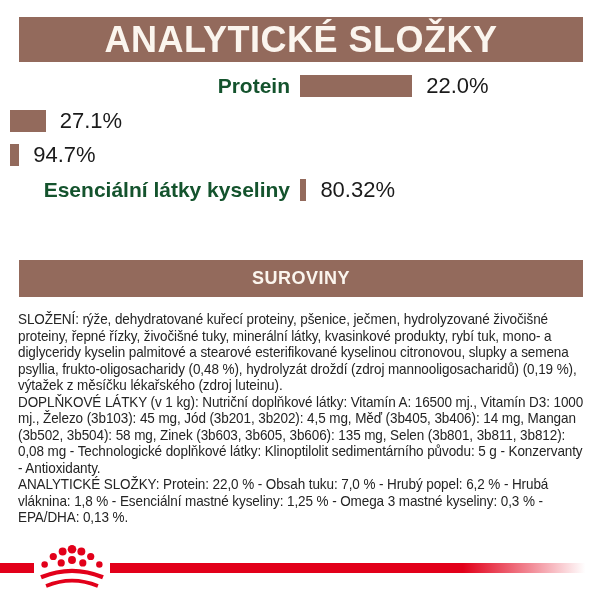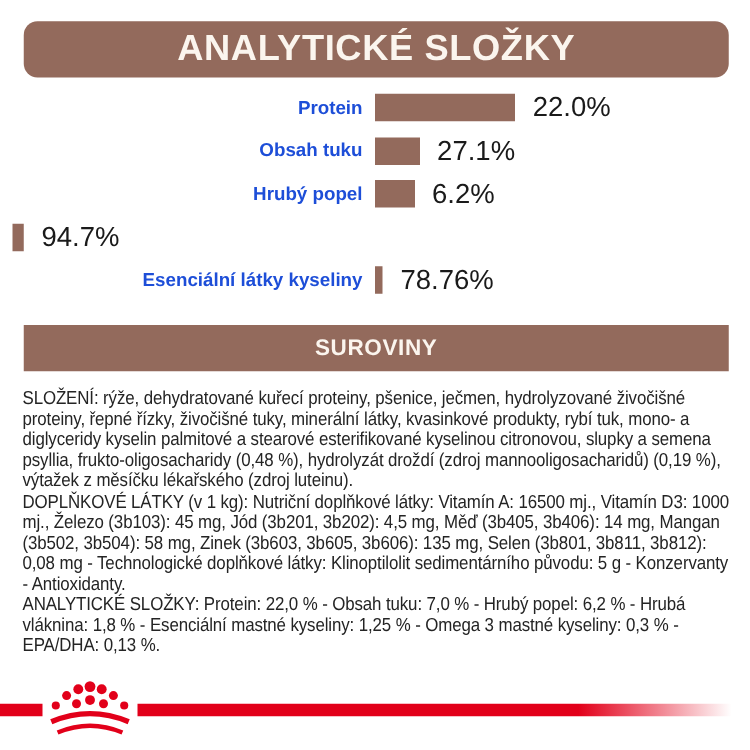--- a/index.html
+++ b/index.html
@@ -13,28 +13,28 @@
   }
   .section-header {
     position: absolute;
     left: 19px; width: 564px;
     background: var(--brown, #936A5C);
     color: var(--header-text, #FBF5EE);
     display: flex; align-items: center; justify-content: center;
     font-weight: bold;
     letter-spacing: 0.5px;
   }
-  .header-analytics { top: 17px; height: 45px; font-size: 29px; border-radius: 11px; }
+  .header-analytics { top: 17px; height: 45px; font-size: 36px; }
   .header-ingredients { top: 260px; height: 37px; font-size: 18px; }
 
   .chart { position: absolute; top: 69px; left: 0; width: 600px; }
   .chart-row { display: flex; align-items: center; height: 34.5px; }
   .chart-label {
     width: 290px; text-align: right;
-    font-weight: bold; font-size: 15px; color: #1d4ed8;
+    font-weight: bold; font-size: 21px; color: #14532d;
     white-space: nowrap;
   }
   .chart-bar {
     margin-left: 10px; height: 22px;
     background: var(--brown, #936A5C);
     flex: none;
   }
   .chart-value {
     margin-left: 14px;
     font-weight: normal; font-size: 22px; color: #1a1a1a;
@@ -83,37 +83,31 @@
     <span>ANALYTICKÉ SLOŽKY</span>
   </div>
 
   <div class="chart">
     <div class="chart-row">
       <span class="chart-label">Protein</span>
       <div class="chart-bar" style="width: 112.2px; background: rgb(147, 106, 92);"></div>
       <span class="chart-value">22.0%</span>
     </div>
     <div class="chart-row">
-      <span class="chart-label">Obsah tuku</span>
       <div class="chart-bar" style="width: 35.7px; background: rgb(147, 106, 92);"></div>
       <span class="chart-value">27.1%</span>
-    </div>
-    <div class="chart-row">
-      <span class="chart-label">Hrubý popel</span>
-      <div class="chart-bar" style="width: 31.62px; background: rgb(147, 106, 92);"></div>
-      <span class="chart-value">6.2%</span>
     </div>
     <div class="chart-row">
       <div class="chart-bar" style="width: 9.18px; background: rgb(147, 106, 92);"></div>
       <span class="chart-value">94.7%</span>
     </div>
     <div class="chart-row">
       <span class="chart-label">Esenciální látky kyseliny</span>
       <div class="chart-bar" style="width: 6.375px; background: rgb(147, 106, 92);"></div>
-      <span class="chart-value">78.76%</span>
+      <span class="chart-value">80.32%</span>
     </div>
   </div>
 
   <div class="section-header header-ingredients">
     <span>SUROVINY</span>
   </div>
 
   <div class="ingredients-text" style="color: rgb(36, 36, 36);">
     <p>SLOŽENÍ: rýže, dehydratované kuřecí proteiny, pšenice, ječmen, hydrolyzované živočišné proteiny, řepné řízky, živočišné tuky, minerální látky, kvasinkové produkty, rybí tuk, mono- a diglyceridy kyselin palmitové a stearové esterifikované kyselinou citronovou, slupky a semena psyllia, frukto-oligosacharidy (0,48 %), hydrolyzát droždí (zdroj mannooligosacharidů) (0,19 %), výtažek z měsíčku lékařského (zdroj luteinu).</p>
     <p>DOPLŇKOVÉ LÁTKY (v 1 kg): Nutriční doplňkové látky: Vitamín A: 16500 mj., Vitamín D3: 1000 mj., Železo (3b103): 45 mg, Jód (3b201, 3b202): 4,5 mg, Měď (3b405, 3b406): 14 mg, Mangan (3b502, 3b504): 58 mg, Zinek (3b603, 3b605, 3b606): 135 mg, Selen (3b801, 3b811, 3b812): 0,08 mg - Technologické doplňkové látky: Klinoptilolit sedimentárního původu: 5 g - Konzervanty - Antioxidanty.</p>

